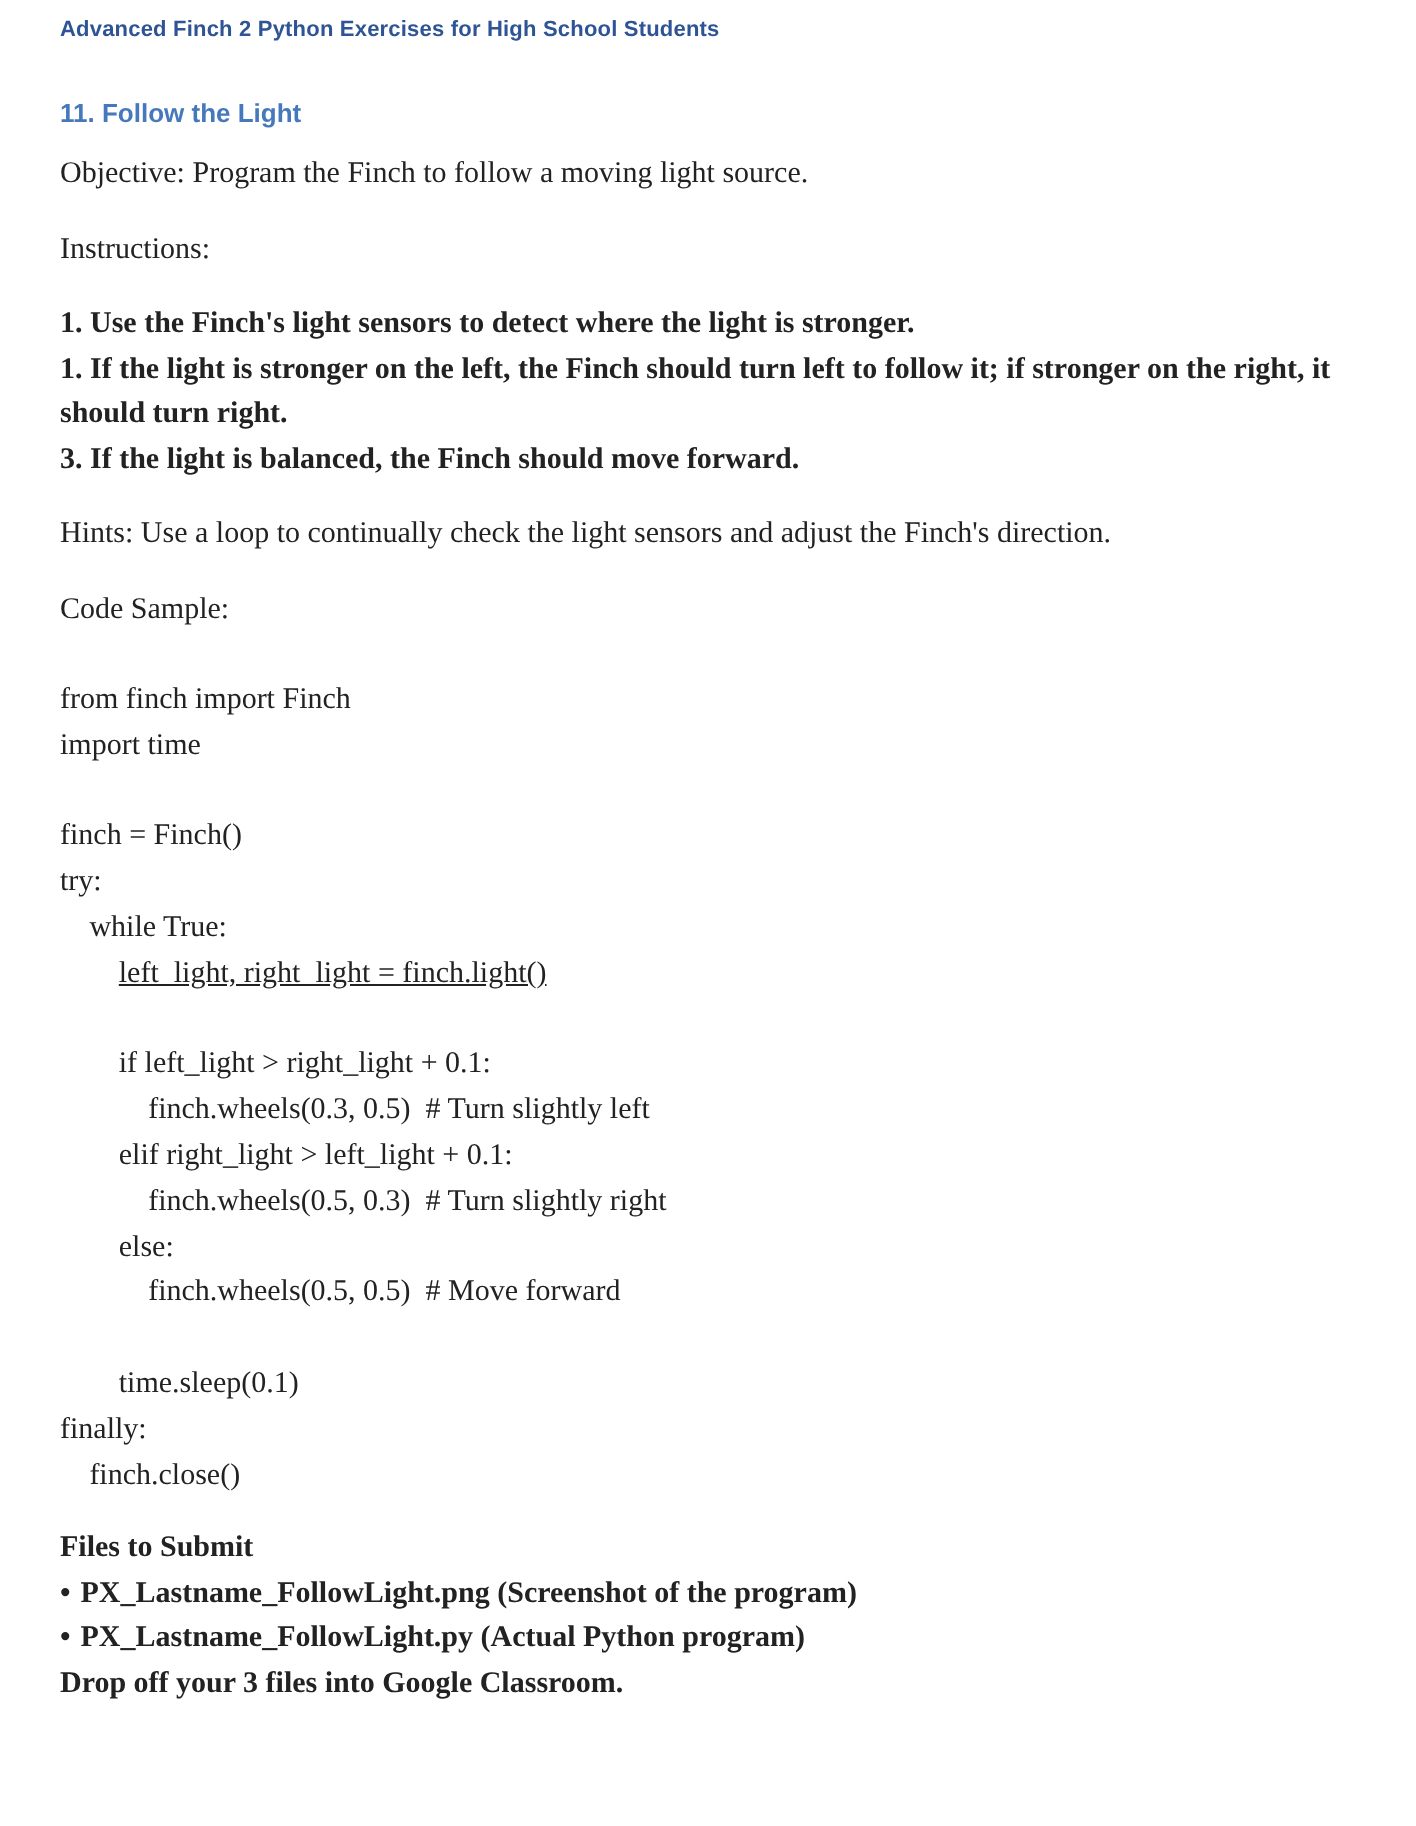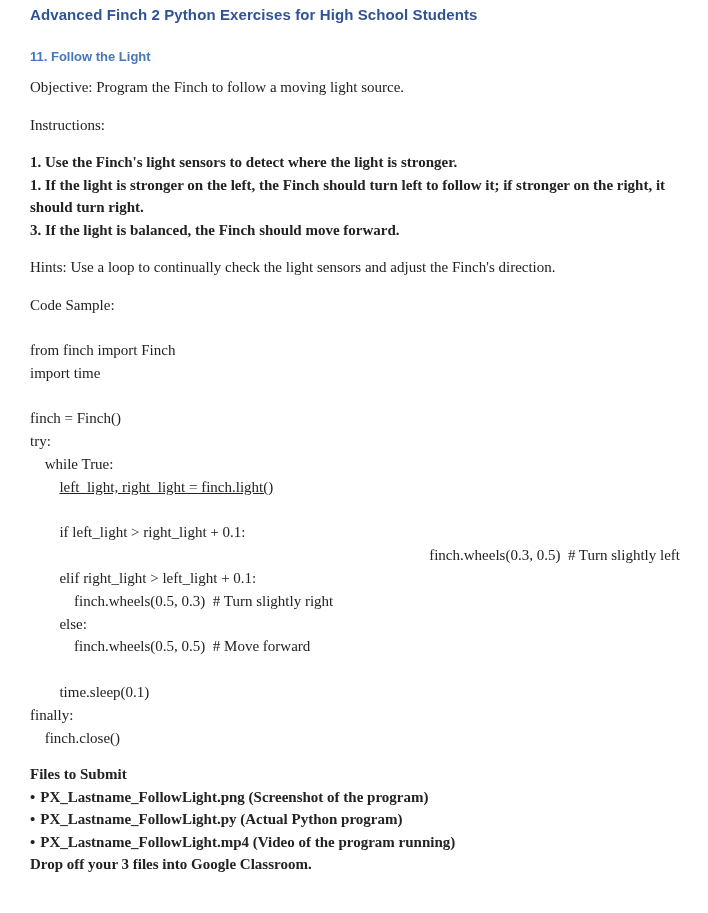--- a/index.html
+++ b/index.html
@@ -19,21 +19,21 @@
     font-size: 15px;
     color: var(--body-color, #222222);
     background: var(--bg-color, #ffffff);
   }
   .content {
     max-width: 650px;
   }
   h1.doc-title {
     font-family: "Liberation Sans", sans-serif;
     font-weight: bold;
-    font-size: 15px;
+    font-size: 11px;
     line-height: 26px;
     color: var(--title-color, #2F5496);
     margin: 0 0 17px 0;
     letter-spacing: 0.1px;
   }
   h2.section-heading {
     font-family: "Liberation Sans", sans-serif;
     font-weight: bold;
     font-size: 13px;
     line-height: 24px;
@@ -96,42 +96,39 @@
 
     <div class="code-line">from finch import Finch</div>
         <div class="code-line">import time</div>
         <div class="code-line"></div>
         <div class="code-line">finch = Finch()</div>
         <div class="code-line">try:</div>
         <div class="code-line" style="padding-left: 14.7px;">while True:</div>
         <div class="code-line" style="padding-left: 29.4px; text-decoration: underline;">left_light, right_light = finch.light()</div>
         <div class="code-line"></div>
         <div class="code-line" style="padding-left: 29.4px;">if left_light &gt; right_light + 0.1:</div>
-        <div class="code-line" style="padding-left: 44.1px; text-align: right;">finch.wheels(0.3, 0.5)  # Turn slightly left</div>
+        <div class="code-line" style="padding-left: 44.1px;">finch.wheels(0.3, 0.5)  # Turn slightly left</div>
         <div class="code-line" style="padding-left: 29.4px;">elif right_light &gt; left_light + 0.1:</div>
         <div class="code-line" style="padding-left: 44.1px;">finch.wheels(0.5, 0.3)  # Turn slightly right</div>
         <div class="code-line" style="padding-left: 29.4px;">else:</div>
         <div class="code-line" style="padding-left: 44.1px;">finch.wheels(0.5, 0.5)  # Move forward</div>
         <div class="code-line"></div>
         <div class="code-line" style="padding-left: 29.4px;">time.sleep(0.1)</div>
         <div class="code-line">finally:</div>
         <div class="code-line" style="padding-left: 14.7px;">finch.close()</div>
       </div>
 
     <div class="line">Files to Submit</div>
 
     <div>
 
     <div class="line bullet-line">
           <span class="bullet">•</span><span>PX_Lastname_FollowLight.png (Screenshot of the program)</span>
         </div>
         <div class="line bullet-line">
           <span class="bullet">•</span><span>PX_Lastname_FollowLight.py (Actual Python program)</span>
         </div>
-        <div class="line bullet-line">
-          <span class="bullet">•</span><span>PX_Lastname_FollowLight.mp4 (Video of the program running)</span>
-        </div>
       </div>
 
     <div class="line">Drop off your 3 files into Google Classroom.</div>
 
   </div>
 </div>
 
 </body></html>

